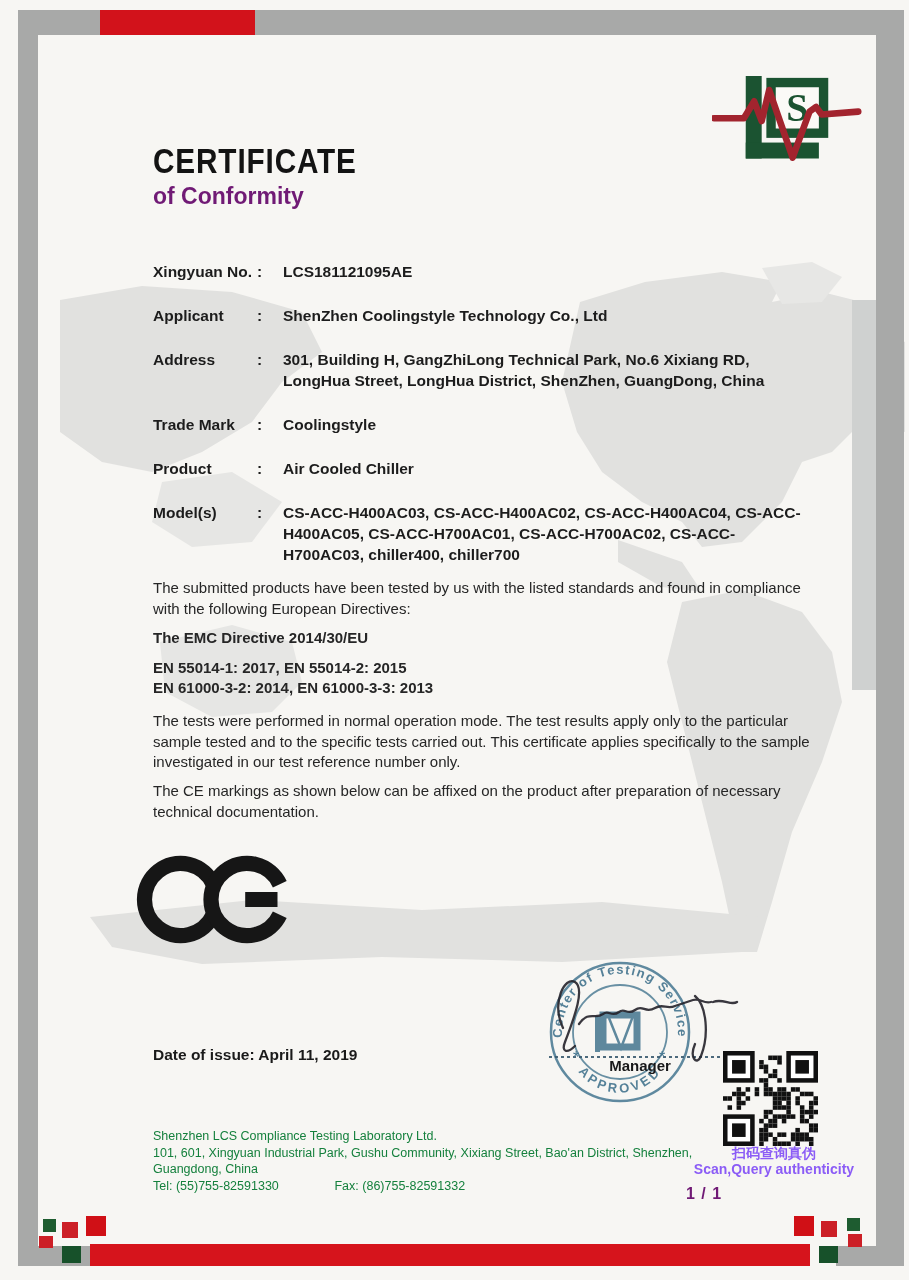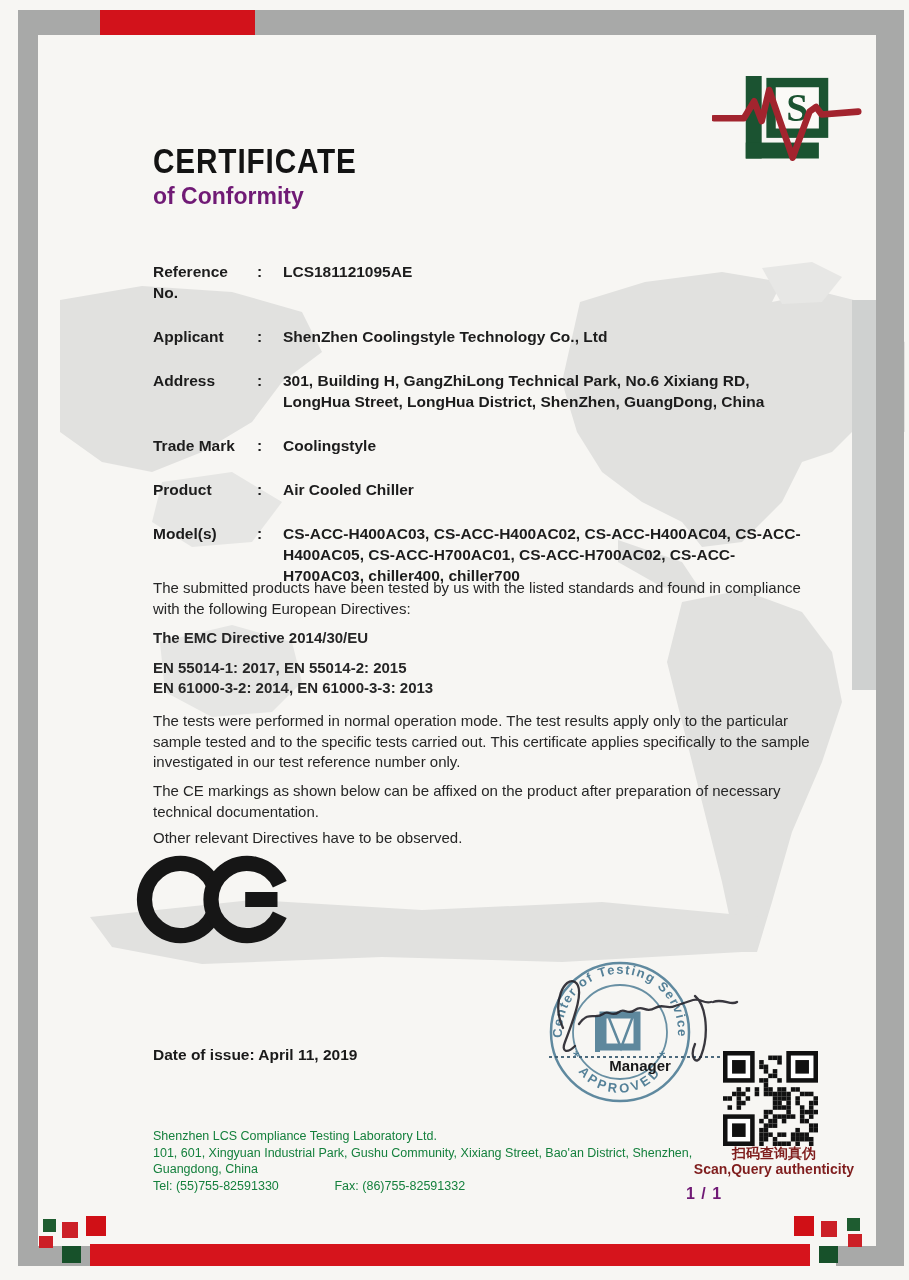--- a/index.html
+++ b/index.html
@@ -27,21 +27,21 @@
   .p-emc{font-weight:bold;margin-bottom:10px !important;}
   .p-en{font-weight:bold;line-height:20px;margin-bottom:13px !important;}
   .p-tests{line-height:20.5px;margin-bottom:7px !important;}
   .p-ce{margin-bottom:5px !important;}
   
   .date-line{position:absolute;left:153px;top:1046px;font-size:15.5px;font-weight:bold;color:#1a1a1a;}
   
   .footer{position:absolute;left:153px;top:1128px;font-size:12.5px;line-height:16.5px;color:#15803d;}
   .fcol1{display:inline-block;width:178px;}
   
-  .qr-captions{position:absolute;left:690px;top:1145px;width:168px;text-align:center;color:#7f1d1d;}
+  .qr-captions{position:absolute;left:690px;top:1145px;width:168px;text-align:center;color:#8b5cf6;}
   .qr-zh{font-size:14px;font-weight:bold;line-height:16px;}
   .qr-en{font-size:14px;font-weight:600;line-height:17px;}
   .pagenum{position:absolute;left:686px;top:1185px;font-size:16px;font-weight:bold;letter-spacing:1px;color:#701a75;}
   svg{display:block;}
 </style>
 </head>
 <body>
 
 <div class="page">
 
@@ -86,21 +86,21 @@
     <rect x="68" y="24" width="46" height="44" fill="#fbfaf7"></rect>
     <text x="91" y="60" text-anchor="middle" font-family="Liberation Serif, serif" font-size="42" font-weight="bold" fill="#1b5331">S</text>
     <polyline points="2,57 34,57 45,39 53,60 61,27 86,99 104,50 111,45 117,53 156,50" fill="none" stroke="#a2242e" stroke-width="7" stroke-linejoin="round" stroke-linecap="round"></polyline>
   </svg>
 
   <div class="title-main">CERTIFICATE</div>
   <div class="title-sub">of Conformity</div>
 
   <div class="fields">
     <div class="frow">
-      <span class="flabel">Reference No.</span>
+      <span class="flabel">Xingyuan No.</span>
       <span class="fcolon">:</span>
       <span class="fvalue">LCS181121095AE</span>
     </div>
     <div class="frow">
       <span class="flabel">Applicant</span>
       <span class="fcolon">:</span>
       <span class="fvalue">ShenZhen Coolingstyle Technology Co., Ltd</span>
     </div>
     <div class="frow">
       <span class="flabel">Address</span>
@@ -126,21 +126,20 @@
 
   <div class="bodytext">
     <p class="p-intro">The submitted products have been tested by us with the listed standards and found in compliance with the following European Directives:</p>
     <p class="p-emc">The EMC Directive 2014/30/EU</p>
     <p class="p-en">
       <span>EN 55014-1: 2017, EN 55014-2: 2015</span><br>
       <span>EN 61000-3-2: 2014, EN 61000-3-3: 2013</span>
     </p>
     <p class="p-tests">The tests were performed in normal operation mode. The test results apply only to the particular sample tested and to the specific tests carried out. This certificate applies specifically to the sample investigated in our test reference number only.</p>
     <p class="p-ce">The CE markings as shown below can be affixed on the product after preparation of necessary technical documentation.</p>
-    <p>Other relevant Directives have to be observed.</p>
   </div>
 
   <svg class="abs" style="left:135px;top:852px;" width="152" height="95" viewBox="0 0 160 100">
     <g fill="none" stroke="#161616" stroke-width="16">
       <path d="M82.4,33.9 A38,38 0 1 0 82.4,66.1"></path>
       <path d="M152.4,33.9 A38,38 0 1 0 152.4,66.1"></path>
       <path d="M116,50 H150"></path>
     </g>
   </svg>
 

